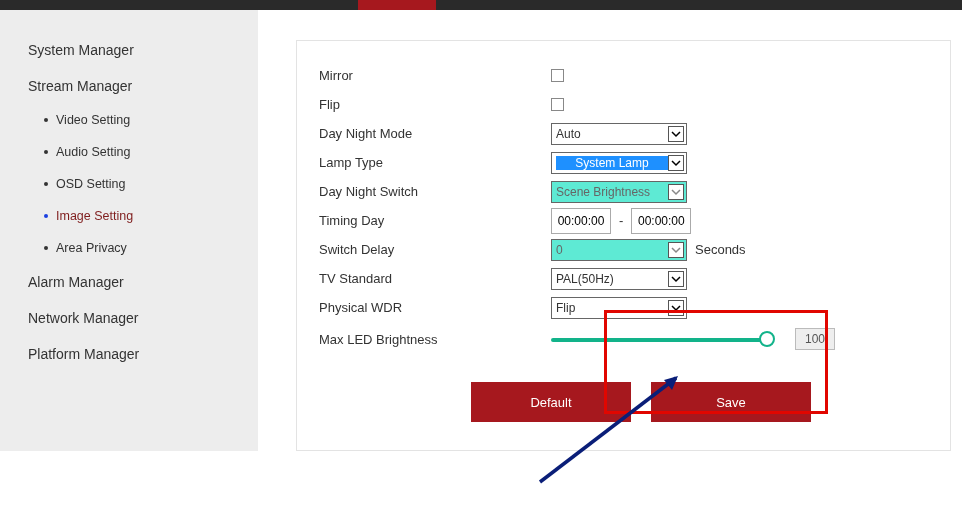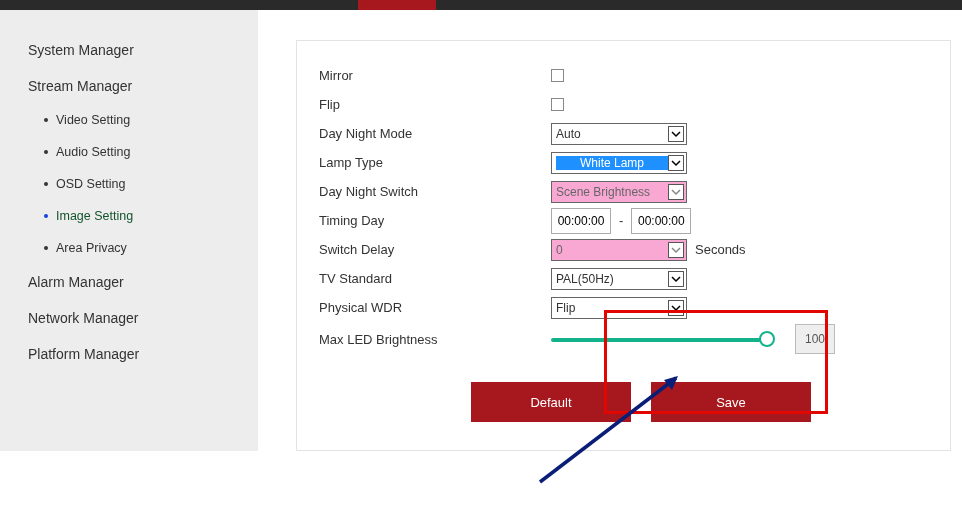--- a/index.html
+++ b/index.html
@@ -6,45 +6,45 @@
   html, body { width: 962px; height: 513px; font-family: Arial, sans-serif; font-size: 13px; color: #333; background: #fff; }
   .topbar { height: 10px; background: #2a2a2a; position: relative; }
   .topbar .red-tab { position: absolute; left: 358px; top: 0; width: 78px; height: 10px; background: #a6181e; }
   .page { display: flex; }
   .sidebar { width: 258px; background: #ededed; padding: 22px 0 16px 0; }
   .sb-item, .sb-sub-item { cursor: pointer; }
   .sb-item { padding: 10px 0 10px 28px; font-size: 14px; color: #333; }
   .sb-sub-list { padding-left: 44px; }
   .sb-sub-item { padding: 9px 0 9px 12px; font-size: 12.5px; color: #333; position: relative; }
   .sb-sub-item::before { content: ""; position: absolute; left: 0; top: 50%; transform: translateY(-50%); width: 4px; height: 4px; border-radius: 50%; background: #333; }
-  .sb-sub-item.active { color: #14532d; }
+  .sb-sub-item.active { color: #7f1d1d; }
   .sb-sub-item.active::before { background: #1a3fe0; }
 
   .main { flex: 1; padding: 30px 0 0 38px; position: relative; }
   .panel { border: 1px solid #e3e3e3; width: 655px; padding: 20px 22px 28px 22px; position: relative; }
   .row { display: flex; align-items: center; height: 29px; font-size: 13px; color: #333; }
   .row .lbl { width: 232px; }
   .row .ctl { display: flex; align-items: center; gap: 6px; }
 
   input[type=checkbox].cb { width: 13px; height: 13px; border: 1px solid #888; appearance: none; }
   .select-like { width: 136px; height: 22px; border: 1px solid #666; background: #fff; display: flex; align-items: center; justify-content: space-between; padding: 0 2px 0 4px; font-size: 12px; text-align: center; }
-  .select-like.disabled { background: #f9a8d4; color: #666; }
+  .select-like.disabled { background: #5eead4; color: #666; }
   .select-like .arrow { width: 16px; height: 16px; background: #fff; border: 1px solid #555; display: flex; align-items: center; justify-content: center; }
   .select-like .arrow svg { width: 10px; height: 10px; }
   .select-like.highlight .val { background: #1e90ff; color: #fff; padding: 0 2px; flex: 1; }
 
   .time-input { width: 60px; height: 22px; border: 1px solid #aaa; padding: 12px 2px; font-size: 12px; font-family: Liberation Sans, sans-serif; text-align: center; }
   .dash { padding: 0 2px; }
   .unit { margin-left: 2px; font-size: 13px; color: #333; }
 
   .slider-row { height: 34px; }
   .slider-track-wrap { width: 218px; height: 20px; position: relative; }
   .slider-track { position: absolute; left: 0; top: 9px; height: 4px; width: 100%; background: #12b38a; border-radius: 2px; }
   .slider-thumb { position: absolute; right: -6px; top: 2px; width: 16px; height: 16px; border: 2px solid #12b38a; background: #fff; border-radius: 50%; }
-  .slider-value { width: 40px; height: 30px; border: 1px solid #bbb; background: #eee; margin-left: 20px; text-align: center; font-size: 12px; color: #555; display: flex; align-items: center; justify-content: center; }
+  .slider-value { width: 40px; height: 22px; border: 1px solid #bbb; background: #eee; margin-left: 20px; text-align: center; font-size: 12px; color: #555; display: flex; align-items: center; justify-content: center; }
 
   .btn-row { display: flex; gap: 20px; margin-top: 26px; margin-left: 152px; }
   .btn { width: 160px; height: 40px; background: #a6181e; color: #fff; border: none; font-size: 13px; cursor: pointer; display: flex; align-items: center; justify-content: center; }
 
   .annot-box { position: absolute; border: 3px solid #e10600; pointer-events: none; }
   .annot-arrow { position: absolute; pointer-events: none; }
 </style>
 </head>
 <body>
 
@@ -96,21 +96,21 @@
                 </svg>
               </span>
           </div>
         </div>
       </div>
 
       <div class="row">
         <div class="lbl">Lamp Type</div>
         <div class="ctl">
           <div class="select-like highlight">
-            <span class="val">White Lamp</span>
+            <span class="val">System Lamp</span>
             <span class="arrow">
                 <svg viewBox="0 0 10 10">
                   <path d="M1 3 L5 7 L9 3" fill="none" stroke="#000" stroke-width="1.5"></path>
                 </svg>
               </span>
           </div>
         </div>
       </div>
 
       <div class="row">

